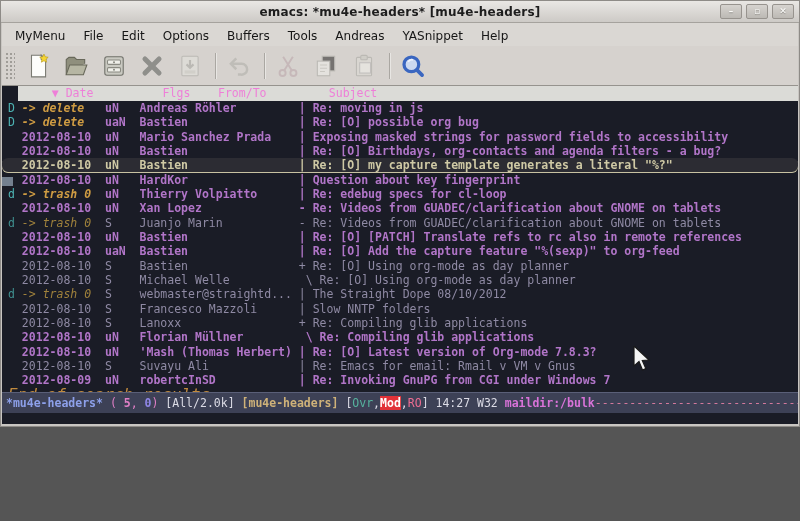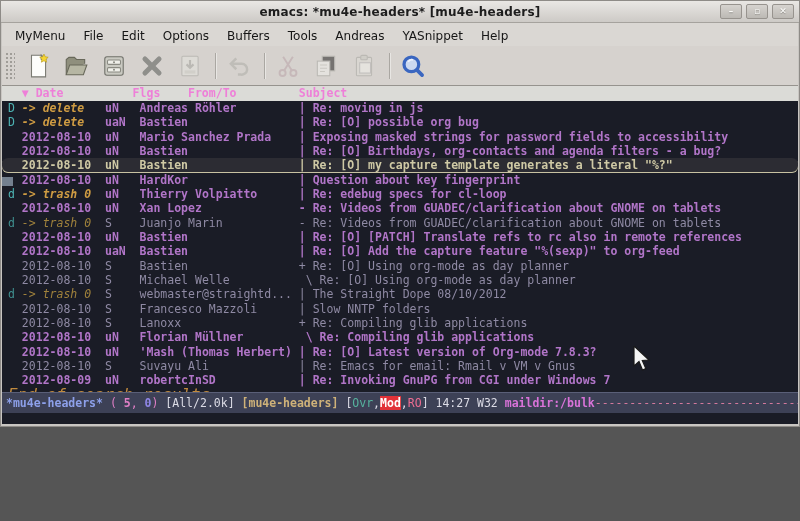--- a/index.html
+++ b/index.html
@@ -45,22 +45,23 @@
   .tbtn svg { width:26px; height:26px; }
   .tsep { width:1px; height:26px; background:#aaa7a2; margin:0 8px 0 2px; box-shadow:1px 0 0 #e8e6e3; }
   
   .content {
     position:absolute; top:85px; left:1px; right:1px; bottom:2px;
     background:#1a1c26; display:flex; flex-direction:column; overflow:hidden;
     font-family:"DejaVu Sans Mono","Liberation Mono",monospace;
   }
   .header-line {
     height:15px; line-height:15px; background:#dbdbd7;
-    color:#ee7fd8; font-weight:bold; font-size:11.5px; white-space:pre; overflow:hidden;
-    padding-left:6px;
+    color:#ee7fd8; font-weight:normal; font-size:11.5px; white-space:pre; overflow:hidden;
+    padding-left:20px;
+    margin-left:16px;
   }
   .rows { flex:1; position:relative; overflow:hidden; padding-left:6px; }
   .row { height:14.33px; line-height:14.33px; font-size:11.5px; white-space:pre; overflow:hidden; }
   .r-unread { color:#b175c8; font-weight:bold; }
   .r-seen   { color:#8f8aa4; font-weight:normal; }
   .r-current{
     color:#cfc9a5; font-weight:bold; background:#2c2c33;
     box-shadow:inset 0 -1px 0 #c8c2a2;
     margin-left:-6px; padding-left:6px;border-radius:6px;
   }

